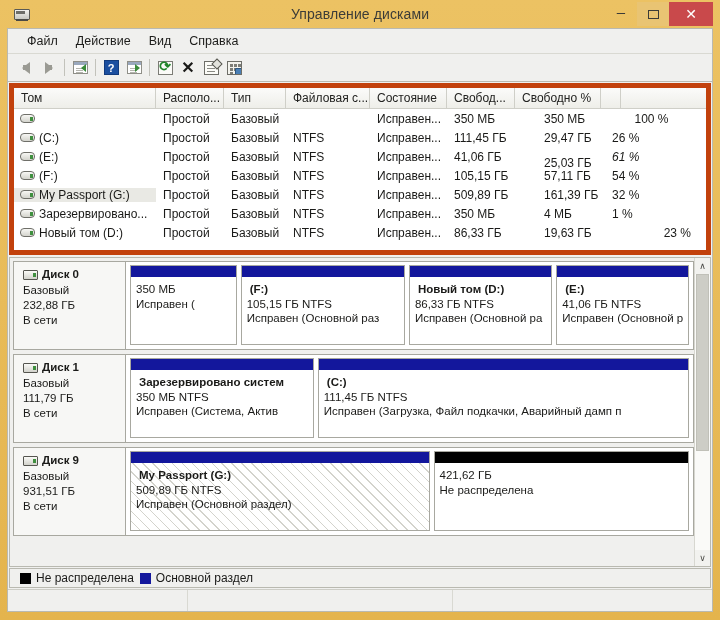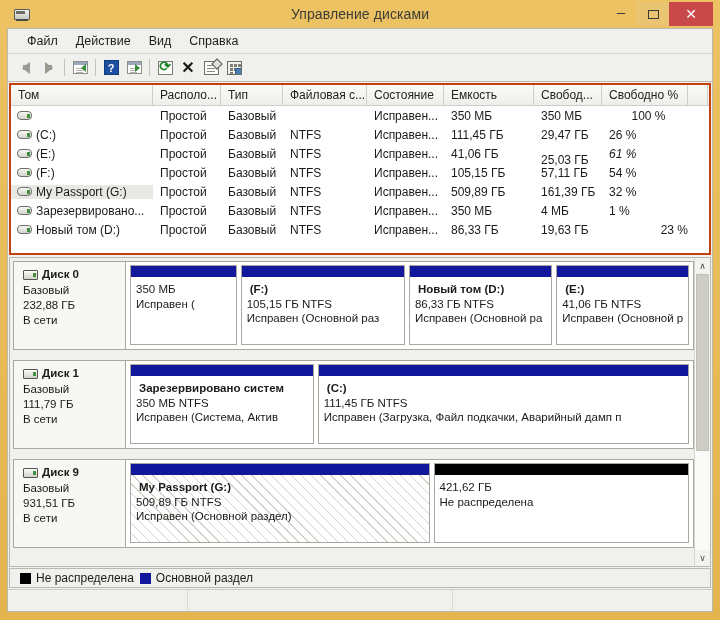--- a/index.html
+++ b/index.html
@@ -222,21 +222,21 @@
     width: 8px; height: 8px; background: #4a7fb5;
     border: 1px solid #2c5680;
     border-radius: 1px;
   }
 
   
   #list-pane {
     flex: 0 0 auto;
     height: 172px;
     background: #ffffff;
-    border: 2px solid #c2410c;
+    border: 5px solid #c2410c;
     margin: 1px;
     display: flex;
     flex-direction: column;
     overflow: hidden;
   }
   #list-header {
     display: flex;
     height: 21px;
     background: linear-gradient(180deg,#fbfbfa 0%,#eeeee9 100%);
     border-bottom: 1px solid #cfcfc8;
@@ -296,21 +296,21 @@
   }
   #graph-scroll {
     flex: 1 1 auto;
     overflow: hidden;
     padding: 3px 0 0 3px;
   }
   .disk-row {
     display: flex;
     background: #ffffff;
     border: 1px solid #a8a8a0;
-    margin-bottom: 10px;
+    margin-bottom: 4px;
     height: 89px;
   }
   .disk-info {
     width: 112px;
     flex: 0 0 auto;
     border-right: 1px solid #a8a8a0;
     background: #f7f7f5;
     padding: 5px 0 0 9px;
     font-size: 11.5px;
     color: #1a1a18;
@@ -539,21 +539,20 @@
       </div>
     </div>
 
     <div id="list-pane">
       <div id="list-header">
           <div class="col-head" style="width: 142px;">Том</div>
           <div class="col-head" style="width: 68px;">Располо...</div>
           <div class="col-head" style="width: 62px;">Тип</div>
           <div class="col-head" style="width: 84px;">Файловая с...</div>
           <div class="col-head" style="width: 77px;">Состояние</div>
-          <div class="col-head" style="width: 90px;">Емкость</div>
           <div class="col-head" style="width: 68px;">Свобод...</div>
           <div class="col-head" style="width: 86px;">Свободно %</div>
           <div class="col-head" style="width: 20px;"></div>
         </div>
       <div id="list-body">
           <div class="vrow">
             <div class="vcell cell-vol" style="width: 142px;">
               <span class="vol-ico"></span>
               <span></span>
             </div>

